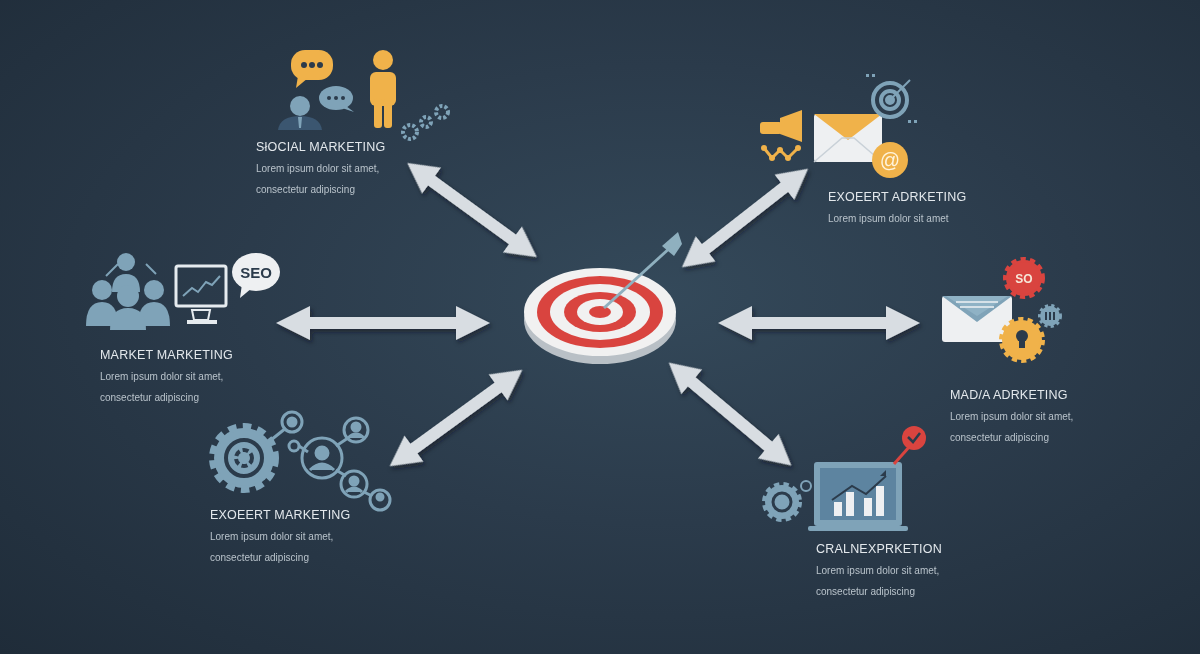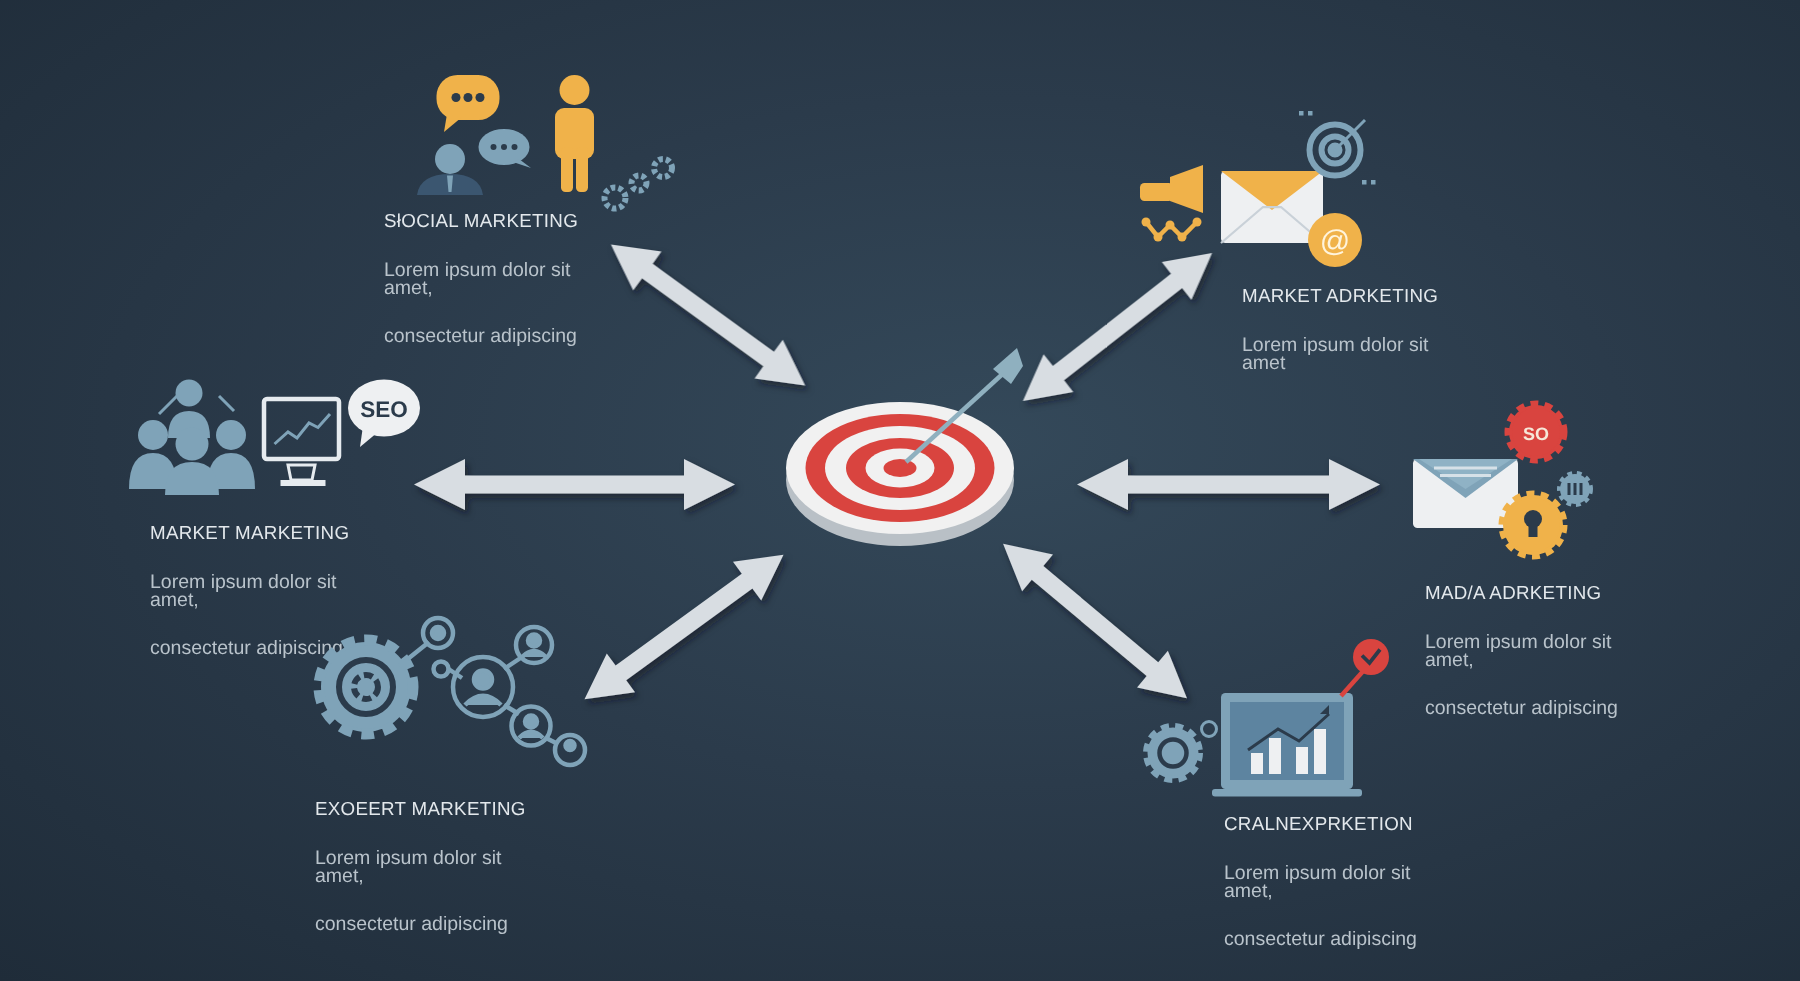--- a/index.html
+++ b/index.html
@@ -5,21 +5,21 @@
   html, body { margin: 0; padding: 0; }
   body {
     width: 1200px; height: 654px; overflow: hidden; position: relative;
     background: radial-gradient(ellipse at 55% 45%, #34495a 0%, #2b3b4b 45%, #1f2c39 100%);
     font-family: "Liberation Sans", sans-serif;
   }
   .abs { position: absolute; }
   svg { overflow: visible; }
   .label { position: absolute; text-align: left; color: #e3e8ec; }
   .label .title { font-size: 12.5px; letter-spacing: 0.2px; font-weight: normal; }
-  .label .sub { font-size: 13px; color: #b9c3cb; line-height: 12px; margin-top: 20px; }
+  .label .sub { font-size: 10px; color: #b9c3cb; line-height: 12px; margin-top: 9px; }
 </style>
 </head>
 <body>
 
 <svg class="abs" width="1200" height="654" style="left:0;top:0">
   <defs>
     <filter id="sh" x="-20%" y="-20%" width="140%" height="140%">
       <feDropShadow dx="2" dy="3" stdDeviation="2" flood-color="#0d151d" flood-opacity="0.55"></feDropShadow>
     </filter>
   </defs>
@@ -142,21 +142,21 @@
       <circle cx="132" cy="26" r="3" fill="#7fa3b8"></circle>
       <line x1="134" y1="24" x2="152" y2="6" stroke-width="2"></line>
       <rect x="108" y="0" width="3" height="3" fill="#7fa3b8" stroke="none"></rect>
       <rect x="114" y="0" width="3" height="3" fill="#7fa3b8" stroke="none"></rect>
       <rect x="150" y="46" width="3" height="3" fill="#7fa3b8" stroke="none"></rect>
       <rect x="156" y="46" width="3" height="3" fill="#7fa3b8" stroke="none"></rect>
     </g>
   </svg>
 </div>
 <div class="label" style="left:828px;top:190px;width:140px">
-  <div class="title">MARKET ADRKETING</div>
+  <div class="title">EXOEERT ADRKETING</div>
   <div class="sub">Lorem ipsum dolor sit amet</div>
 </div>
 
 <div class="abs" style="left:84px;top:252px;width:200px;height:80px">
   <svg width="200" height="80">
 
     <g fill="#7fa3b8">
       <circle cx="42" cy="10" r="9"></circle>
       <path d="M28,40 Q28,22 42,22 Q56,22 56,40 Z"></path>
       <circle cx="18" cy="38" r="10"></circle>
@@ -182,21 +182,21 @@
       <text x="172" y="26" text-anchor="middle" font-size="15" font-weight="bold" fill="#2b3b4b" font-family="Liberation Sans, sans-serif">SEO</text>
     </g>
   </svg>
 </div>
 <div class="label" style="left:100px;top:348px;width:140px">
   <div class="title">MARKET MARKETING</div>
   <div class="sub">Lorem ipsum dolor sit amet,</div>
   <div class="sub">consectetur adipiscing</div>
 </div>
 
-<div class="abs" style="left:940px;top:266px;width:130px;height:110px">
+<div class="abs" style="left:940px;top:256px;width:130px;height:110px">
   <svg width="130" height="110">
 
     <g>
       <rect x="2" y="40" width="70" height="46" rx="3" fill="#eef0f2"></rect>
       <polygon points="2,40 72,40 37,66" fill="#7fa3b8"></polygon>
       <polygon points="6,40 68,40 37,60" fill="#8fb2c5"></polygon>
       <line x1="16" y1="46" x2="58" y2="46" stroke="#d6e1e8" stroke-width="2"></line>
       <line x1="20" y1="51" x2="54" y2="51" stroke="#d6e1e8" stroke-width="2"></line>
     </g>
 
@@ -253,21 +253,21 @@
       <circle cx="148" cy="76" r="13"></circle>
       <circle cx="148" cy="73" r="4" fill="#7fa3b8"></circle>
       <path d="M140,84 Q148,76 156,84" fill="#7fa3b8"></path>
       <line x1="130" y1="62" x2="140" y2="68"></line>
       <circle cx="174" cy="92" r="10"></circle>
       <circle cx="174" cy="89" r="3" fill="#7fa3b8"></circle>
       <line x1="158" y1="84" x2="166" y2="88"></line>
     </g>
   </svg>
 </div>
-<div class="label" style="left:210px;top:532px;width:150px">
+<div class="label" style="left:210px;top:508px;width:150px">
   <div class="title">EXOEERT MARKETING</div>
   <div class="sub">Lorem ipsum dolor sit amet,</div>
   <div class="sub">consectetur adipiscing</div>
 </div>
 
 <div class="abs" style="left:756px;top:424px;width:180px;height:110px">
   <svg width="180" height="110">
 
     <g>
       <circle cx="26" cy="78" r="17" fill="#7fa3b8" stroke="#7fa3b8" stroke-width="6" stroke-dasharray="5 4"></circle>

